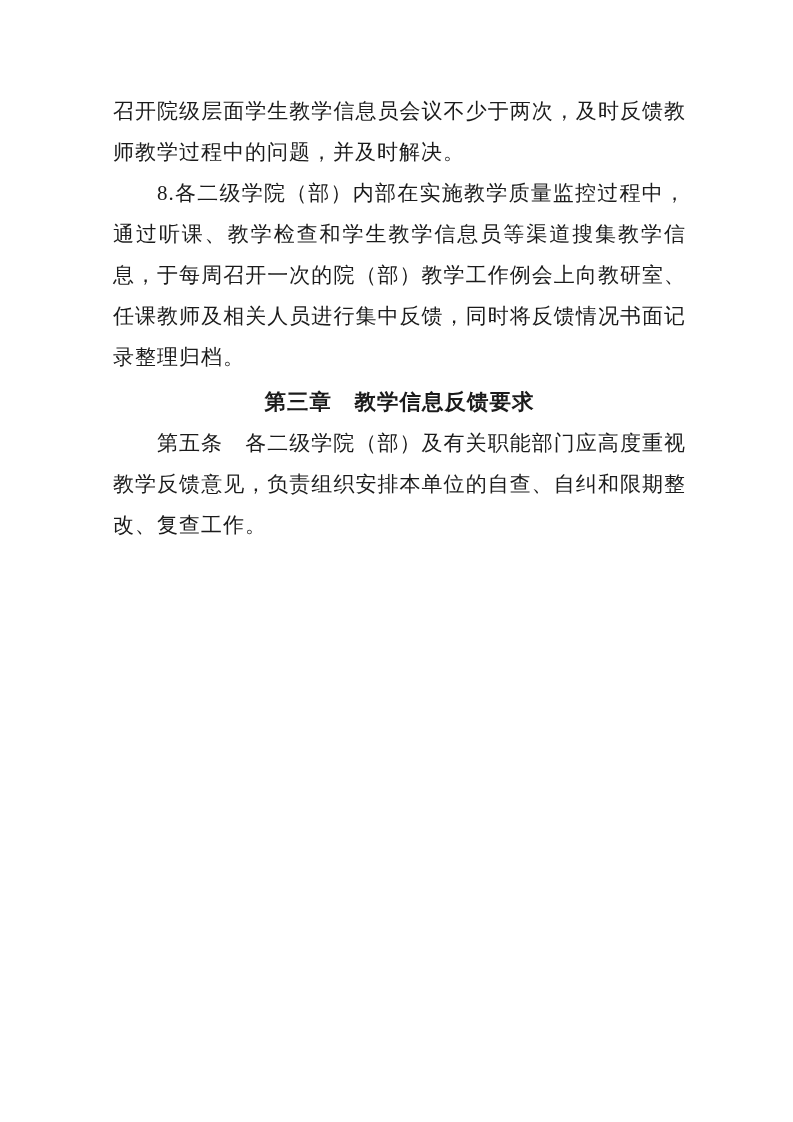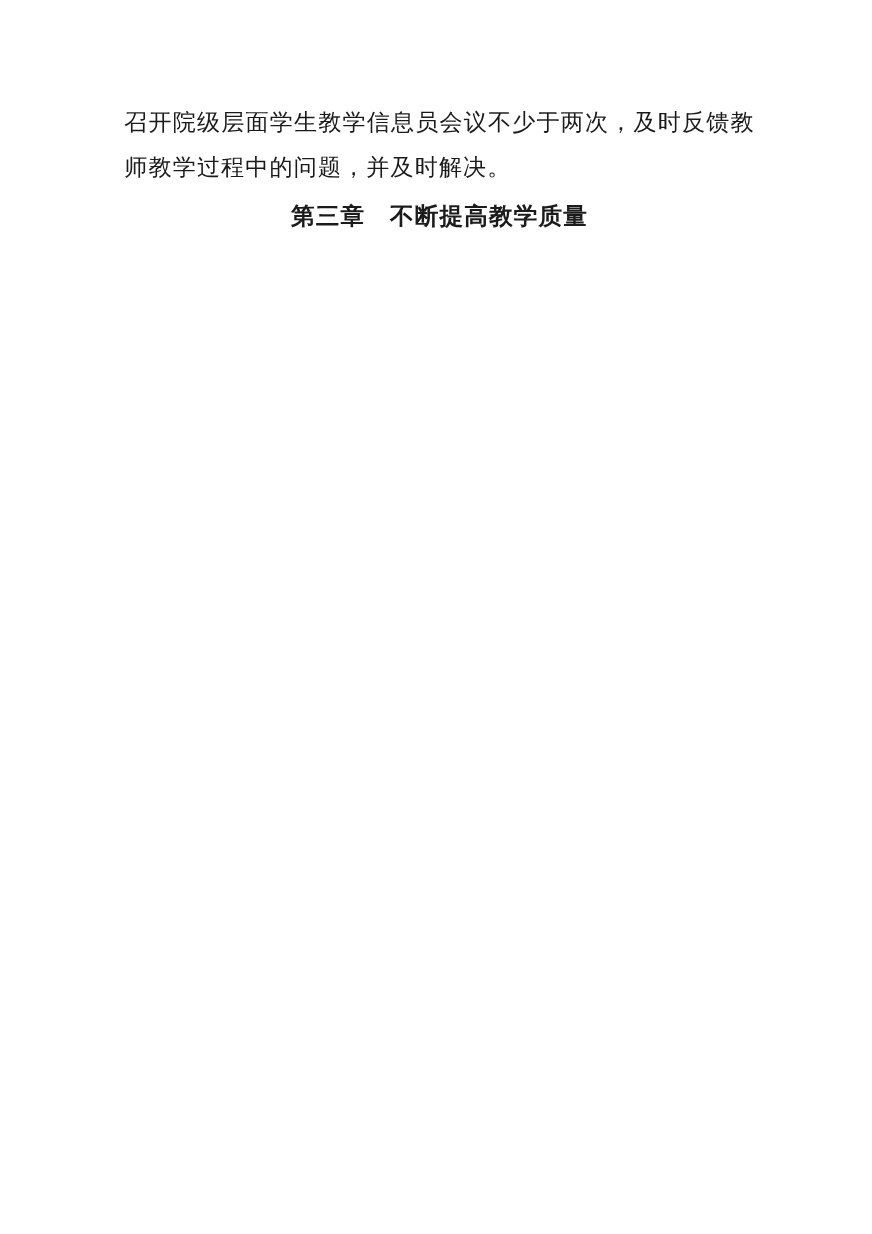--- a/index.html
+++ b/index.html
@@ -42,15 +42,17 @@
     text-align: center;
     font-weight: bold;
   }
 </style>
 </head>
 <body>
 
 <div class="page">
   <div class="content">
     <p class="para noindent">召开院级层面学生教学信息员会议不少于两次，及时反馈教师教学过程中的问题，并及时解决。</p>
-    <h2 class="chapter">第三章　不断提高教学质量</h2>
+    <p class="para">8.各二级学院（部）内部在实施教学质量监控过程中，通过听课、教学检查和学生教学信息员等渠道搜集教学信息，于每周召开一次的院（部）教学工作例会上向教研室、任课教师及相关人员进行集中反馈，同时将反馈情况书面记录整理归档。</p>
+    <h2 class="chapter">第三章　教学信息反馈要求</h2>
+    <p class="para">第五条　各二级学院（部）及有关职能部门应高度重视教学反馈意见，负责组织安排本单位的自查、自纠和限期整改、复查工作。</p>
   </div>
 </div>
 
 </body></html>

